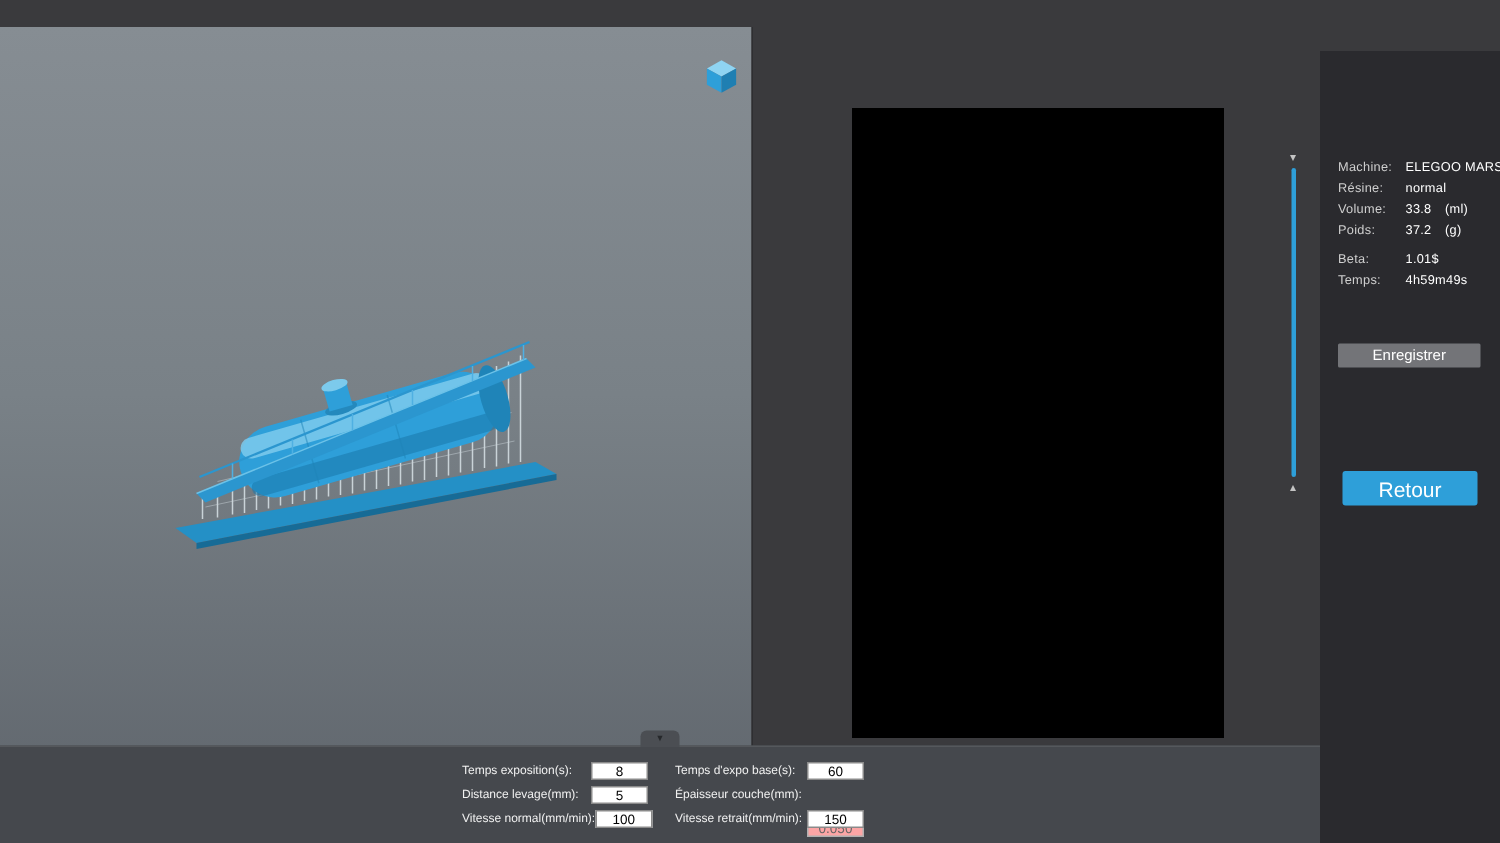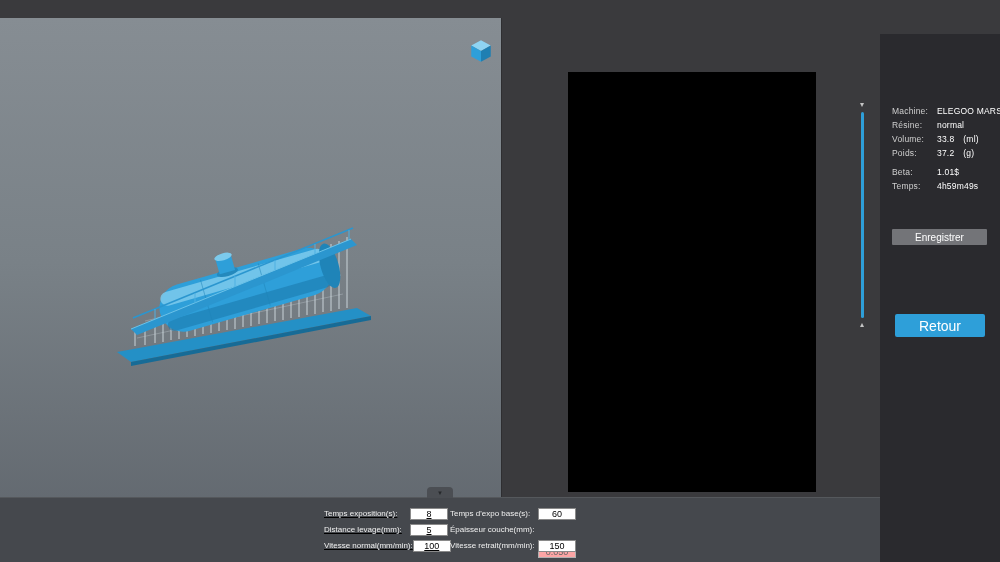--- a/index.html
+++ b/index.html
@@ -56,21 +56,21 @@
   .btn-back{position:absolute;left:15px;top:280px;width:90px;height:23px;background:var(--accent);
     color:#fff;font-size:14px;border:none;border-radius:2px;font-family:inherit;cursor:default;}
 
   
   .bottom-panel{position:absolute;left:0;top:497px;width:880px;height:65px;background:var(--bottom_bar);
     border-top:1px solid #55585c;}
   .collapse-tab{position:absolute;left:427px;top:-11px;width:26px;height:11px;background:#4b4e53;
     border-radius:4px 4px 0 0;display:flex;align-items:center;justify-content:center;
     color:#26282b;font-size:6px;cursor:default;}
   .param-col{position:absolute;top:9px;display:flex;flex-direction:column;gap:3px;}
-  .param-col.a{left:324px;width:124px;text-decoration:underline;}
+  .param-col.a{left:308px;width:124px;}
   .param-col.b{left:450px;width:126px;}
   .param-row{display:flex;align-items:center;justify-content:space-between;height:13px;}
   .param-row label{color:#f0f0f0;font-size:8px;white-space:nowrap;}
   .param-row input{width:38px;height:12px;font-size:9px;line-height:12px;text-align:center;
     border:1px solid #8a8a8a;background:#fff;color:#000;font-family:inherit;padding:0;}
   .param-row input.disabled{background:#fca5a5;color:#666;border-color:#b0b0b0;margin-top:44px;}
 
   svg .support{stroke:#c9d3d8;stroke-width:1;}
   svg .brace{stroke:#c9d3d8;stroke-width:.5;opacity:.65;}
 </style>

